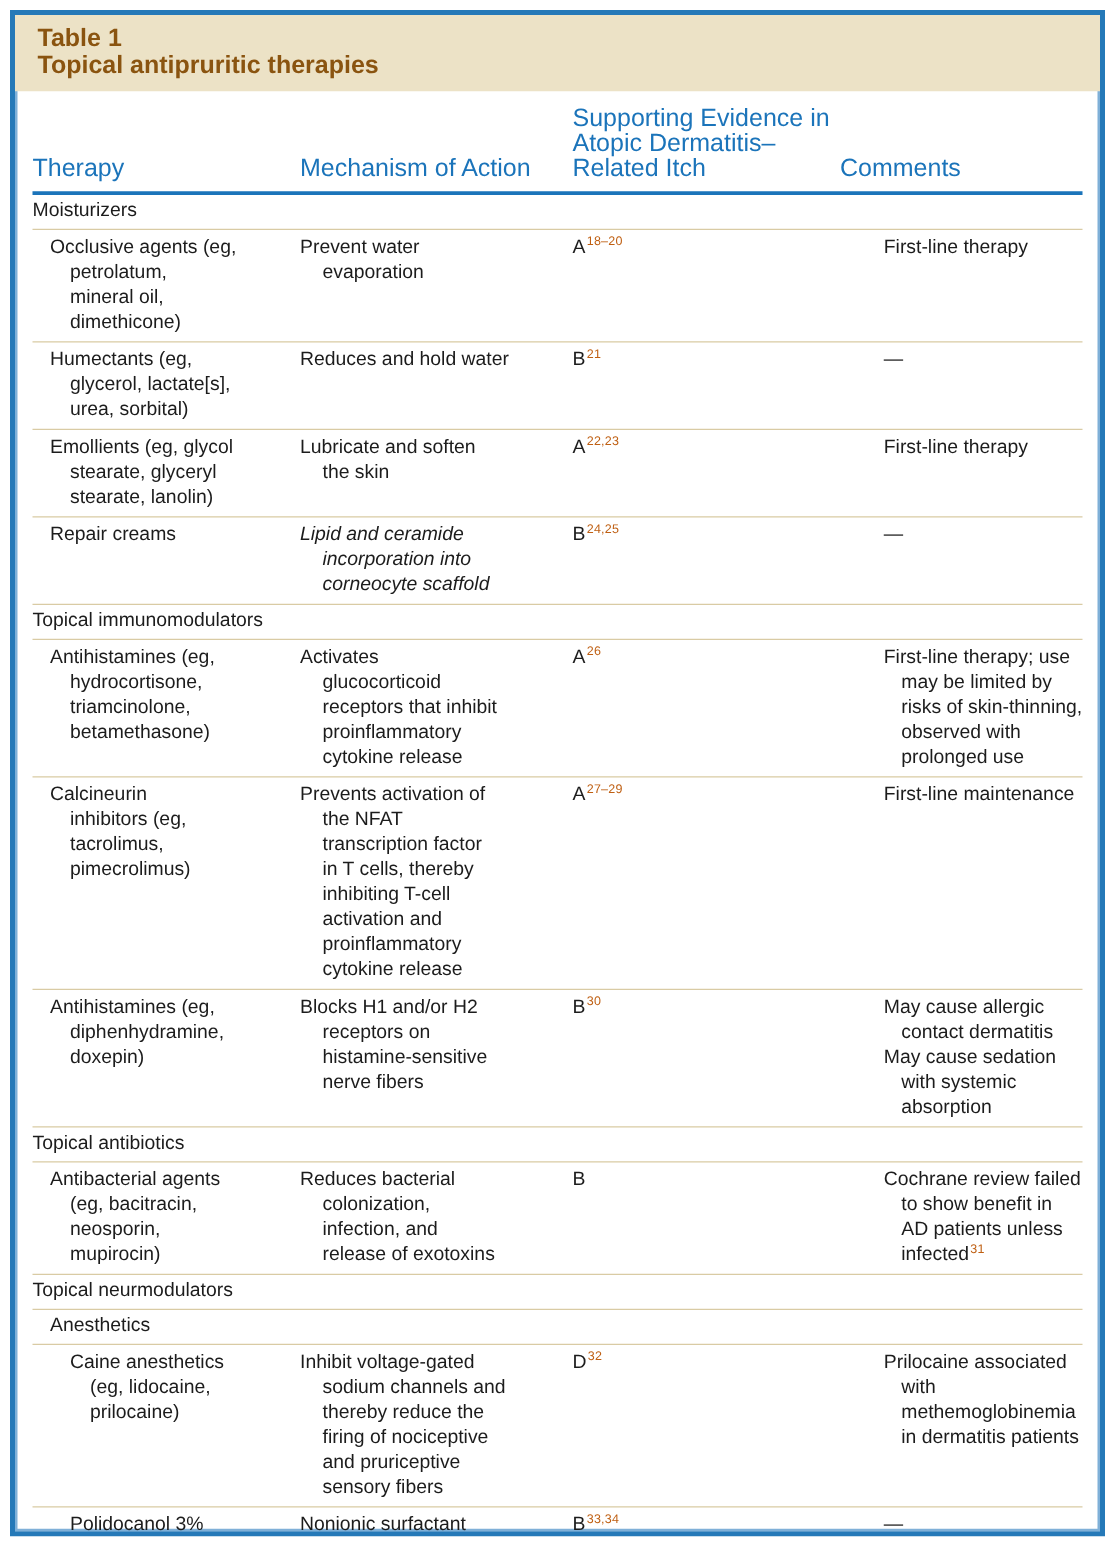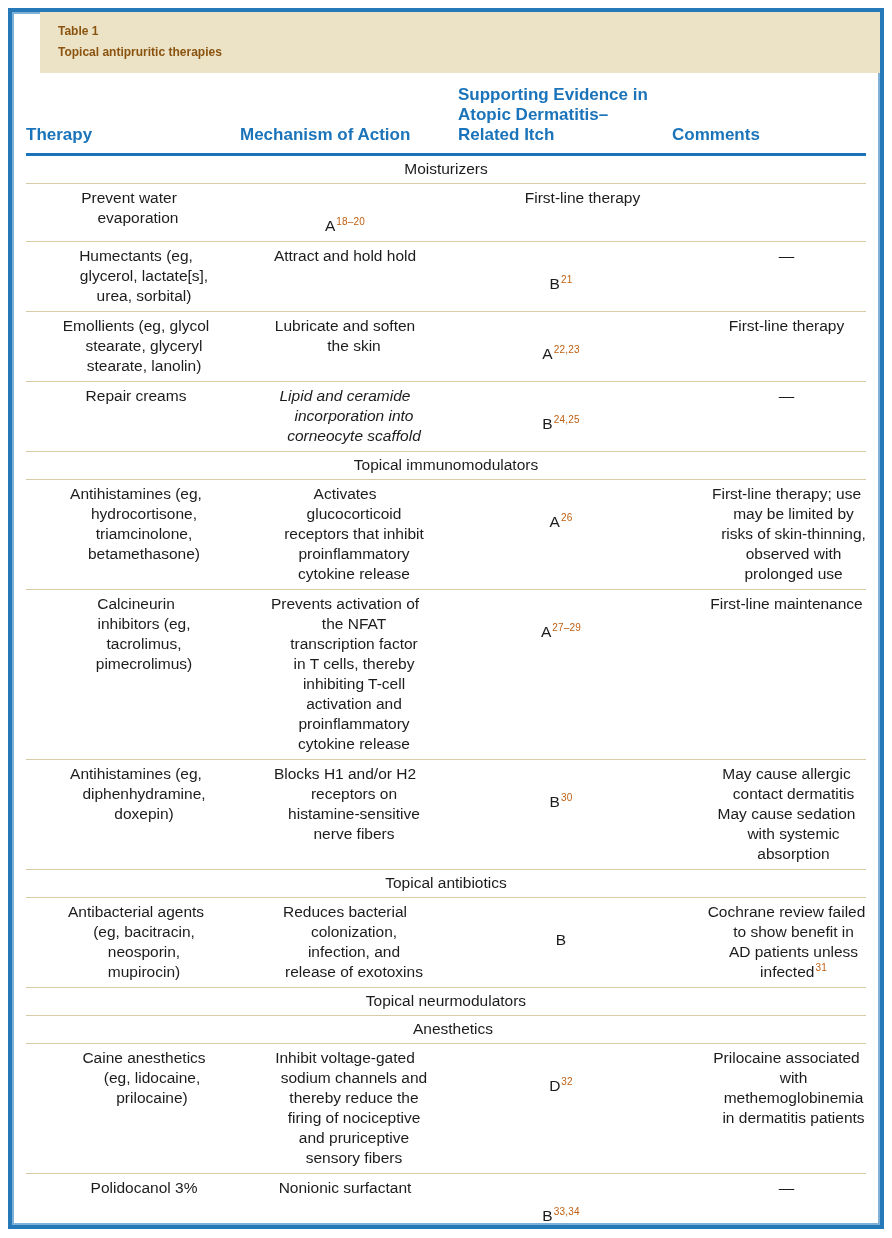--- a/index.html
+++ b/index.html
@@ -21,51 +21,49 @@
     width:876px;height:1221px;margin:8px;
     border:4px solid var(--border-blue);
     box-shadow:inset 0 0 0 2px var(--inner-blue);
     background:#fff;overflow:hidden;
     display:flex;flex-direction:column;
   }
   .title-band{
     background:var(--band-tan);
     padding:9px 18px 10px 18px;
     color:var(--band-text-brown);
-    font-weight:bold;font-size:12px;line-height:21px;
+    font-weight:bold;font-size:20px;line-height:21px;
     flex:0 0 auto;
-    margin-left:28px;
   }
   .content{flex:1;display:flex;flex-direction:column;padding:0 14px;min-height:0;}
   .colheads{
     display:grid;grid-template-columns:214px 218px 214px 1fr;
     align-items:end;
     padding:12px 0 8px 0;
     border-bottom:3px solid var(--rule-blue);
   }
   .colhead{
-    color:var(--header-text-blue);font-weight:bold;
-    font-size:17px;line-height:20px;white-space:pre-line;
+    color:var(--header-text-blue);font-weight:normal;
+    font-size:20px;line-height:20px;white-space:pre-line;
     padding-right:8px;
   }
   .row{
     display:grid;grid-template-columns:214px 218px 214px 1fr;
     border-bottom:1.5px solid var(--separator-tan);
     padding:4px 0 5px 0;
-    text-align:center;
   }
   .row.section{display:block;padding:3px 0 4px 0;}
   .section-label{font-size:15.5px;line-height:20px;}
   .row.section.lvl2 .section-label{padding-left:14px;}
   .cell{font-size:15.5px;line-height:20px;padding-right:8px;white-space:pre-line;}
   .cell.therapy.ind1{padding-left:30px;text-indent:-16px;}
   .cell.therapy.ind2{padding-left:46px;text-indent:-16px;}
   .cell.mech{padding-left:18px;text-indent:-18px;}
   .cell.mech.italic{font-style:italic;}
-  .cell.evid{white-space:normal;margin-top:28px;}
+  .cell.evid{white-space:normal;}
   .cell.comm{padding-right:0;}
   .comment-para{padding-left:14px;text-indent:-14px;white-space:pre-line;margin-left:35px;}
   sup.refs{
     color:var(--superscript-orange);
     font-size:10px;line-height:0;vertical-align:6px;margin-left:1px;
     letter-spacing:0.2px;
   }
 </style>
 </head>
 <body>
@@ -82,30 +80,34 @@
         <div class="colhead">Supporting Evidence in
 Atopic Dermatitis–
 Related Itch</div>
         <div class="colhead">Comments</div>
       </div>
     <div>
         <div class="row section lvl1">
           <div class="section-label">Moisturizers</div>
         </div>
         <div class="row data">
+          <div class="cell therapy ind1">Occlusive agents (eg,
+petrolatum,
+mineral oil,
+dimethicone)</div>
           <div class="cell mech">Prevent water
 evaporation</div>
           <div class="cell evid">A<sup class="refs">18–20</sup></div>
           <div class="cell comm"><div class="comment-para">First-line therapy</div></div>
         </div>
         <div class="row data">
           <div class="cell therapy ind1">Humectants (eg,
 glycerol, lactate[s],
 urea, sorbital)</div>
-          <div class="cell mech">Attract and hold hold</div>
+          <div class="cell mech">Reduces and hold water</div>
           <div class="cell evid">B<sup class="refs">21</sup></div>
           <div class="cell comm"><div class="comment-para">—</div></div>
         </div>
         <div class="row data">
           <div class="cell therapy ind1">Emollients (eg, glycol
 stearate, glyceryl
 stearate, lanolin)</div>
           <div class="cell mech">Lubricate and soften
 the skin</div>
           <div class="cell evid">A<sup class="refs">22,23</sup></div>

